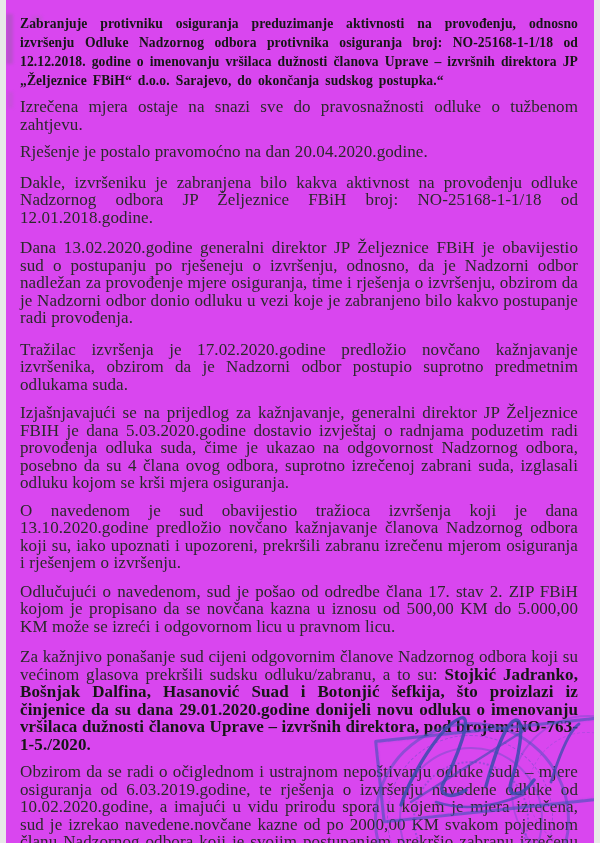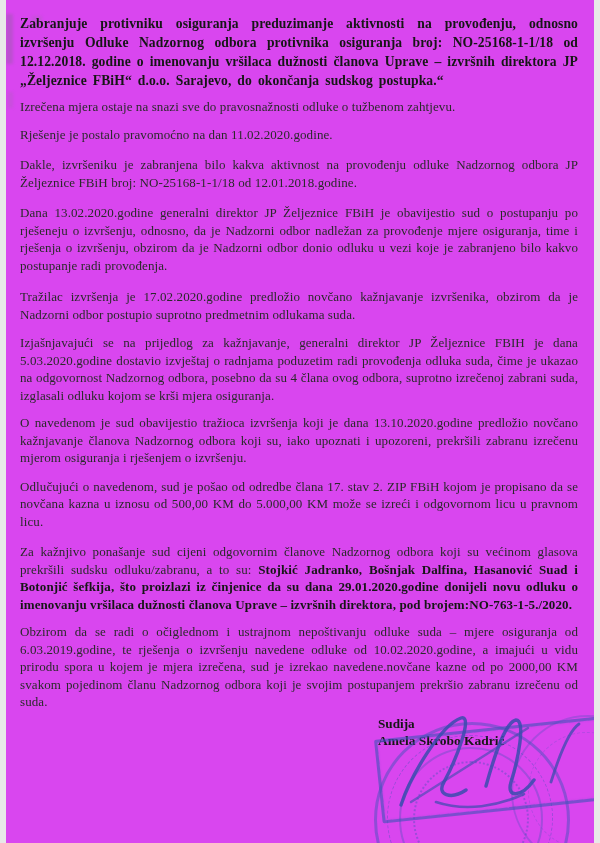--- a/index.html
+++ b/index.html
@@ -4,21 +4,21 @@
 <style>
   html,body { margin:0; padding:0; background:#e8e8e8; }
   .page {
     position:relative; width:588px; height:843px; margin:0 auto;
     background:#d946ef; overflow:hidden;
     font-family:"Liberation Serif","DejaVu Serif",serif;
     color:#262626;
   }
   .doc { position:absolute; left:14px; top:0; width:558px; padding-top:14px; }
   .para {
-    margin:0 0 11px 0; font-size:13px; line-height:17.5px;
+    margin:0 0 11px 0; font-size:17px; line-height:17.5px;
     text-align:justify; color:#2a2a2a; letter-spacing:.1px;
   }
   .para.head {
     font-weight:bold; color:#161616; font-size:13.6px; line-height:19px;
     word-spacing:2.5px;
   }
   .b { font-weight:bold; color:#161616;margin-top:16px; }
   .mb8{margin-bottom:8px}.mb10{margin-bottom:10px}.mb11{margin-bottom:11px}.mb13{margin-bottom:13px}.mb14{margin-bottom:14px}.mb4{margin-bottom:4px}
   .sig-block {
     width:180px; margin:0 20px 29px auto; text-align:left;
@@ -56,21 +56,21 @@
 
 <div class="page">
 
   <div class="smudge s1"></div>
   <div class="smudge s2"></div>
   <div class="smudge s3"></div>
 
   <div class="doc">
     <p class="para head mb8">Zabranjuje protivniku osiguranja preduzimanje aktivnosti na provođenju, odnosno izvršenju Odluke Nadzornog odbora protivnika osiguranja broj: NO-25168-1-1/18 od 12.12.2018. godine o imenovanju vršilaca dužnosti članova Uprave – izvršnih direktora JP „Željeznice FBiH“ d.o.o. Sarajevo, do okončanja sudskog postupka.“</p>
     <p class="para mb10">Izrečena mjera ostaje na snazi sve do pravosnažnosti odluke o tužbenom zahtjevu.</p>
-    <p class="para mb13">Rješenje je postalo pravomoćno na dan 11.02.2020.godine.</p>
+    <p class="para mb13">Rješenje je postalo pravomoćno na dan 20.04.2020.godine.</p>
     <p class="para mb13">Dakle, izvršeniku je zabranjena bilo kakva aktivnost na provođenju  odluke Nadzornog odbora JP Željeznice FBiH broj: NO-25168-1-1/18 od 12.01.2018.godine.</p>
     <p class="para mb14">Dana 13.02.2020.godine generalni direktor JP Željeznice FBiH je obavijestio sud o postupanju po rješeneju o izvršenju, odnosno, da je Nadzorni odbor nadležan za provođenje mjere osiguranja, time i rješenja o izvršenju, obzirom da je Nadzorni odbor donio odluku u vezi koje je zabranjeno bilo kakvo postupanje radi provođenja.</p>
     <p class="para mb11">Tražilac izvršenja je 17.02.2020.godine predložio novčano kažnjavanje izvršenika, obzirom da je Nadzorni odbor postupio suprotno predmetnim odlukama suda.</p>
     <p class="para mb10">Izjašnjavajući se na prijedlog za kažnjavanje,  generalni direktor JP Željeznice FBIH je dana 5.03.2020.godine dostavio izvještaj o radnjama poduzetim radi provođenja odluka suda, čime je ukazao na odgovornost Nadzornog odbora, posebno da su 4 člana ovog odbora, suprotno izrečenoj zabrani suda, izglasali odluku kojom se krši mjera osiguranja.</p>
     <p class="para mb11">O navedenom je sud obavijestio tražioca izvršenja koji je dana 13.10.2020.godine predložio novčano kažnjavanje članova Nadzornog odbora koji su, iako upoznati i upozoreni, prekršili zabranu izrečenu mjerom osiguranja i rješenjem o izvršenju.</p>
     <p class="para mb13">Odlučujući o navedenom, sud je pošao od odredbe člana 17. stav 2. ZIP FBiH  kojom je propisano da se novčana kazna u iznosu od 500,00 KM do 5.000,00 KM može se izreći i odgovornom licu u pravnom licu.</p>
     <p class="para mb10"><span>Za kažnjivo ponašanje sud cijeni odgovornim članove Nadzornog odbora koji su većinom glasova prekršili sudsku odluku/zabranu, a to su: </span><span class="b">Stojkić Jadranko, Bošnjak Dalfina, Hasanović Suad i Botonjić šefkija, što proizlazi iz činjenice da su dana 29.01.2020.godine donijeli novu odluku o imenovanju vršilaca dužnosti članova Uprave – izvršnih direktora, pod brojem:NO-763-1-5./2020.</span></p>
     <p class="para mb4">Obzirom da se radi o očiglednom i ustrajnom nepoštivanju odluke suda – mjere osiguranja od 6.03.2019.godine, te rješenja o izvršenju navedene odluke od 10.02.2020.godine, a imajući u vidu prirodu spora u kojem je mjera izrečena, sud je izrekao navedene.novčane kazne od po 2000,00 KM  svakom pojedinom članu Nadzornog odbora koji je svojim postupanjem prekršio zabranu izrečenu od suda.</p>
 
     <div class="sig-block">

